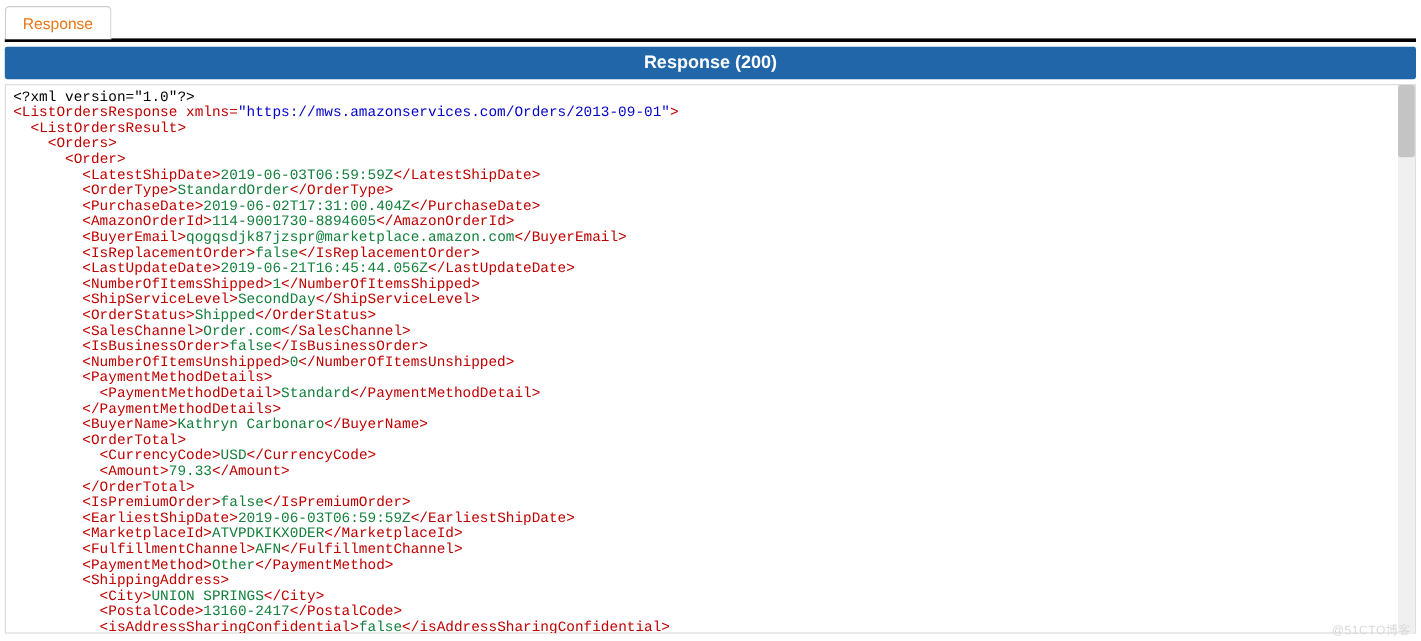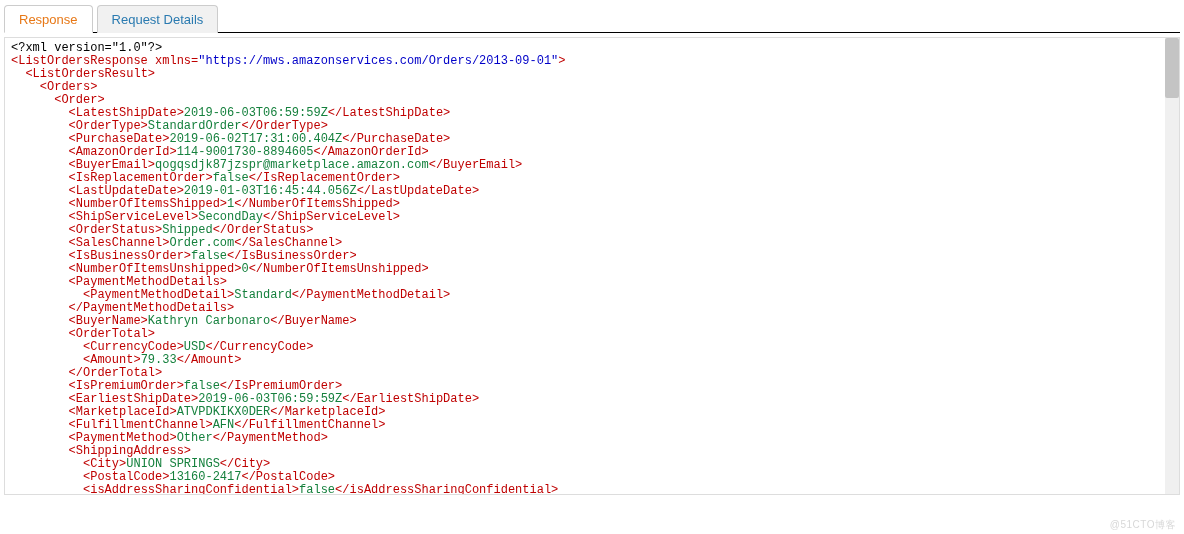--- a/index.html
+++ b/index.html
@@ -1,18 +1,18 @@
 <!DOCTYPE html>
 <html><head>
 <meta charset="utf-8">
 <style>
   * { margin: 0; padding: 0; box-sizing: border-box; }
   body { font-family: Arial, Helvetica, sans-serif; font-size: 12px; background: #fff; width: 1184px; }
   .container { padding: 4px; }
-  .tabs { display: flex; border-bottom: 1px solid #000000; margin-bottom: 4px; }
+  .tabs { display: flex; align-items: flex-end; border-bottom: 3px solid #000000; margin-bottom: 4px; }
   .tab { padding: 6px 14px 5px; border: 1px solid #ccc; border-bottom: none; border-top-left-radius: 4px; border-top-right-radius: 4px; font-size: 13px; cursor: pointer; position: relative; top: 1px; }
   .tab.active { background: #fff; color: #e77817; border-bottom: 1px solid #fff; font-weight: 500; }
   .tab.inactive { background: #f1f1f1; color: #2a7ab0; margin-left: 4px; }
   .banner { background: #2066a8; color: #fff; text-align: center; padding: 5px 0; font-size: 15px; font-weight: 700; border-radius: 2px; margin: 2px 0 4px; }
   .xml-wrap { position: relative; height: 458px; overflow: hidden; border: 1px solid #ddd; }
   .xml { font-family: "SimSun","NSimSun","Courier New",monospace; font-size: 12px; line-height: 13px; white-space: pre; padding: 4px 6px; overflow-y: scroll; height: 100%; }
   .scrollbar { position: absolute; right: 0; top: 0; width: 14px; height: 100%; background: #f0f0f0; }
   .thumb { width: 100%; height: 60px; background: #c4c4c4; border-radius: 2px; }
   .watermark { position: absolute; right: 8px; bottom: 2px; color: #d8d8d8; font-size: 10px; letter-spacing: 0.5px; pointer-events: none; }
   
@@ -20,35 +20,35 @@
   .t { color: #bf0000; margin-top: 29px; } 
   .a { color: #0000c8; } 
   .v { color: #15803d; } 
 </style>
 </head>
 <body>
 
 <div class="container">
   <div class="tabs">
     <div class="tab active">Response</div>
-    <div class="tab inactive">Request Details</div>
   </div>
+  <div class="banner">Response (200)</div>
   <div class="xml-wrap">
     <div class="xml" id="xmlbody"><span class="d">&lt;?xml version="1.0"?&gt;</span>
 <span class="t">&lt;ListOrdersResponse xmlns=</span><span class="a">"https://mws.amazonservices.com/Orders/2013-09-01"</span><span class="t">&gt;</span>
   <span class="t">&lt;ListOrdersResult&gt;</span>
     <span class="t">&lt;Orders&gt;</span>
       <span class="t">&lt;Order&gt;</span>
         <span class="t">&lt;LatestShipDate&gt;</span><span class="v">2019-06-03T06:59:59Z</span><span class="t">&lt;/LatestShipDate&gt;</span>
         <span class="t">&lt;OrderType&gt;</span><span class="v">StandardOrder</span><span class="t">&lt;/OrderType&gt;</span>
         <span class="t">&lt;PurchaseDate&gt;</span><span class="v">2019-06-02T17:31:00.404Z</span><span class="t">&lt;/PurchaseDate&gt;</span>
         <span class="t">&lt;AmazonOrderId&gt;</span><span class="v">114-9001730-8894605</span><span class="t">&lt;/AmazonOrderId&gt;</span>
         <span class="t">&lt;BuyerEmail&gt;</span><span class="v">qogqsdjk87jzspr@marketplace.amazon.com</span><span class="t">&lt;/BuyerEmail&gt;</span>
         <span class="t">&lt;IsReplacementOrder&gt;</span><span class="v">false</span><span class="t">&lt;/IsReplacementOrder&gt;</span>
-        <span class="t">&lt;LastUpdateDate&gt;</span><span class="v">2019-01-03T16:45:44.056Z</span><span class="t">&lt;/LastUpdateDate&gt;</span>
+        <span class="t">&lt;LastUpdateDate&gt;</span><span class="v">2019-06-21T16:45:44.056Z</span><span class="t">&lt;/LastUpdateDate&gt;</span>
         <span class="t">&lt;NumberOfItemsShipped&gt;</span><span class="v">1</span><span class="t">&lt;/NumberOfItemsShipped&gt;</span>
         <span class="t">&lt;ShipServiceLevel&gt;</span><span class="v">SecondDay</span><span class="t">&lt;/ShipServiceLevel&gt;</span>
         <span class="t">&lt;OrderStatus&gt;</span><span class="v">Shipped</span><span class="t">&lt;/OrderStatus&gt;</span>
         <span class="t">&lt;SalesChannel&gt;</span><span class="v">Order.com</span><span class="t">&lt;/SalesChannel&gt;</span>
         <span class="t">&lt;IsBusinessOrder&gt;</span><span class="v">false</span><span class="t">&lt;/IsBusinessOrder&gt;</span>
         <span class="t">&lt;NumberOfItemsUnshipped&gt;</span><span class="v">0</span><span class="t">&lt;/NumberOfItemsUnshipped&gt;</span>
         <span class="t">&lt;PaymentMethodDetails&gt;</span>
           <span class="t">&lt;PaymentMethodDetail&gt;</span><span class="v">Standard</span><span class="t">&lt;/PaymentMethodDetail&gt;</span>
         <span class="t">&lt;/PaymentMethodDetails&gt;</span>
         <span class="t">&lt;BuyerName&gt;</span><span class="v">Kathryn Carbonaro</span><span class="t">&lt;/BuyerName&gt;</span>

